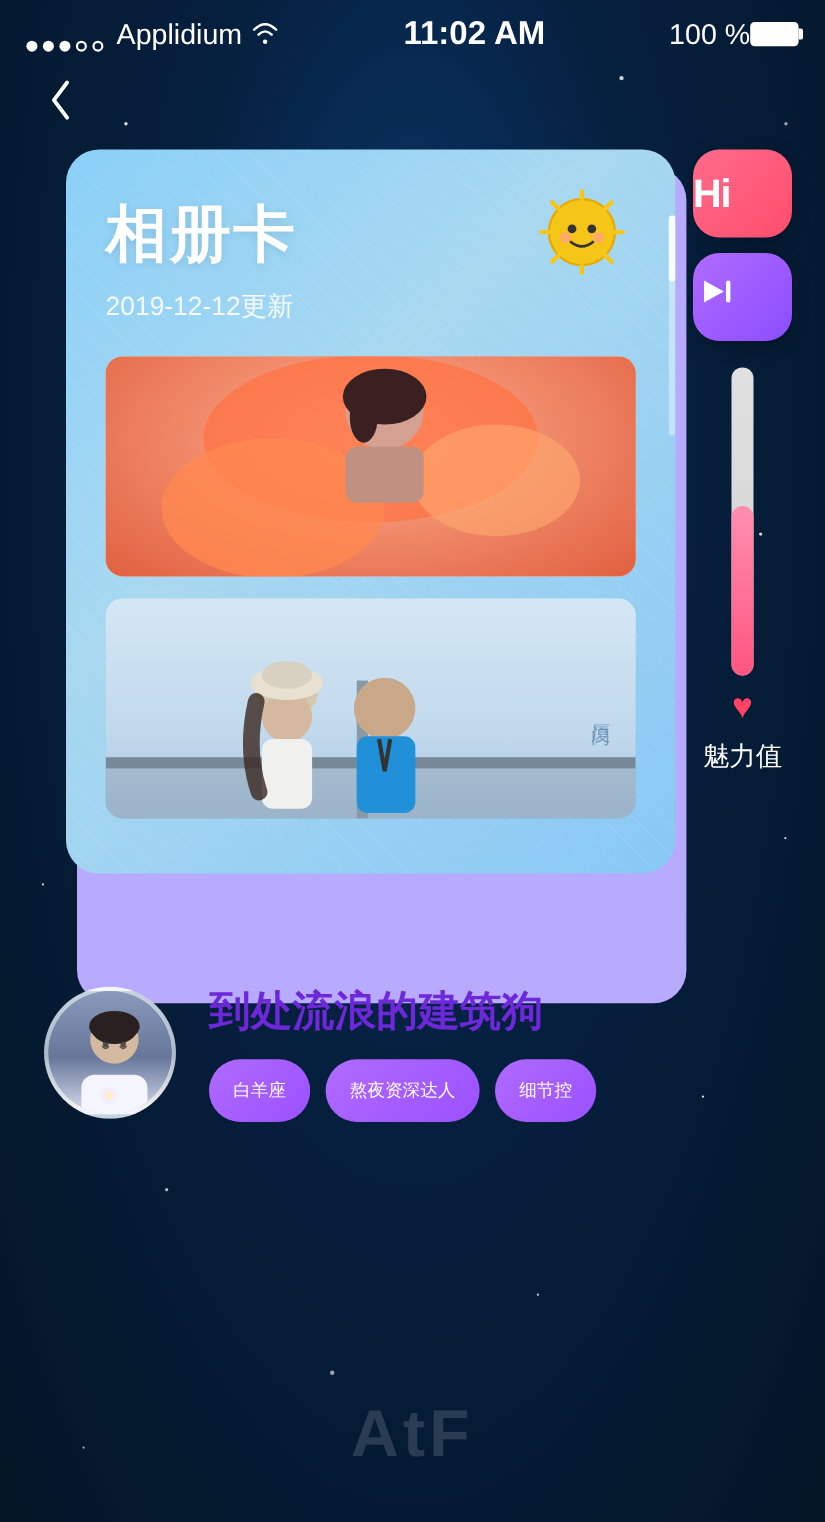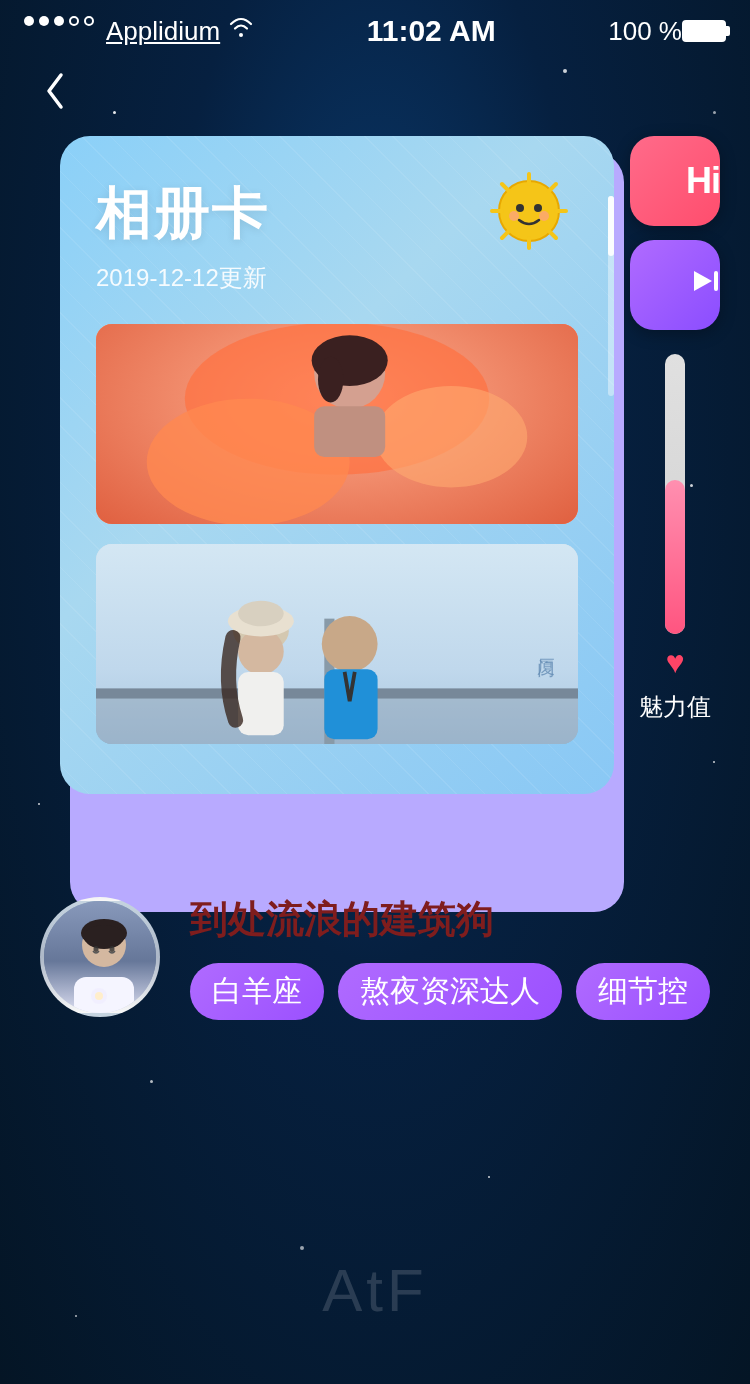--- a/index.html
+++ b/index.html
@@ -38,23 +38,22 @@
       align-items: center;
       justify-content: space-between;
       padding: 14px 24px 8px 24px;
       color: white;
       font-size: 28px;
       font-weight: 500;
     }
 
     .status-left {
       display: flex;
-      align-items: flex-start;
+      align-items: flex-end;
       gap: 8px;
-      text-decoration: underline;
     }
 
     .signal-dots {
       display: flex;
       gap: 5px;
       align-items: center;
     }
 
     .dot {
       width: 10px;
@@ -284,25 +283,25 @@
       display: flex;
       flex-direction: column;
       align-items: center;
       gap: 14px;
       margin-left: 16px;
       padding-top: 0;
     }
 
     .action-btn {
       width: 90px;
-      height: 90px;
+      height: 80px;
       border-radius: 24px;
       display: flex;
       align-items: center;
-      justify-content: flex-end;
+      justify-content: flex-start;
       cursor: pointer;
       box-shadow: 0 4px 16px rgba(0,0,0,0.3);
     }
 
     .btn-hi {
       background: linear-gradient(135deg, #ff6b8a 0%, #ff4d6d 100%);
     }
 
     .btn-play {
       background: linear-gradient(135deg, #b06bff 0%, #8b4dff 100%);
@@ -380,47 +379,47 @@
       position: relative;
     }
 
     .profile-info {
       flex: 1;
     }
 
     .profile-name {
       font-size: 38px;
       font-weight: 600;
-      color: #7f1d1d;
+      color: #6d28d9;
       margin-bottom: 18px;
     }
 
     .profile-tags {
       display: flex;
       gap: 14px;
       flex-wrap: wrap;
     }
 
     .tag {
       background: linear-gradient(135deg, #b06bff 0%, #9b50ff 100%);
       color: white;
-      font-size: 30px;
-      padding: 8px 22px;
+      font-size: 16px;
+      padding: 18px 22px;
       border-radius: 30px;
       white-space: nowrap;
     }
 
     
     .atf-text {
       position: absolute;
-      bottom: 59px;
+      bottom: 46px;
       left: 50%;
       transform: translateX(-50%);
       font-size: 60px;
-      font-weight: 400;
+      font-weight: 700;
       color: rgba(255,255,255,0.15);
       letter-spacing: 4px;
       z-index: 3;
     }
   </style>
 </head>
 <body>
 
 <div class="stars">
   <div class="star" style="width:3px;height:3px;top:8%;left:15%;opacity:0.9"></div>

